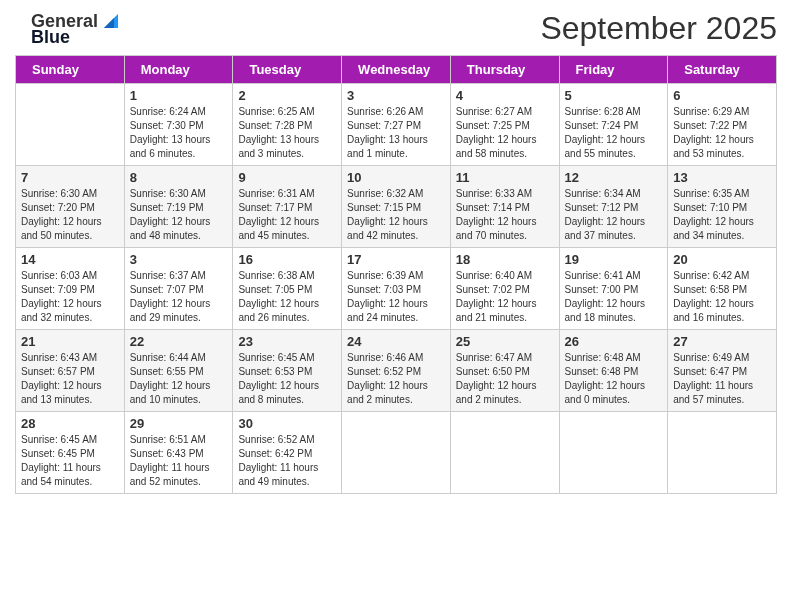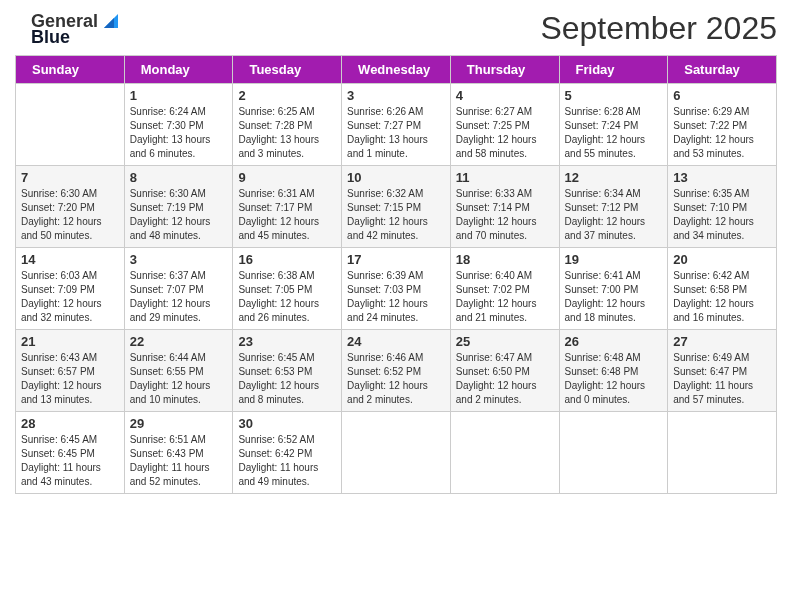--- a/index.html
+++ b/index.html
@@ -234,21 +234,21 @@
           <div class="cell-text"><span>Sunrise: 6:48 AM</span><br><span>Sunset: 6:48 PM</span><br><span>Daylight: 12 hours</span><br><span>and 0 minutes.</span></div>
         </td>
         <td>
           <span class="day-num">27</span>
           <div class="cell-text"><span>Sunrise: 6:49 AM</span><br><span>Sunset: 6:47 PM</span><br><span>Daylight: 11 hours</span><br><span>and 57 minutes.</span></div>
         </td>
       </tr>
       <tr>
         <td>
           <span class="day-num">28</span>
-          <div class="cell-text"><span>Sunrise: 6:45 AM</span><br><span>Sunset: 6:45 PM</span><br><span>Daylight: 11 hours</span><br><span>and 43 minutes.</span></div>
+          <div class="cell-text"><span>Sunrise: 6:45 AM</span><br><span>Sunset: 6:45 PM</span><br><span>Daylight: 11 hours</span><br><span>and 54 minutes.</span></div>
         </td>
         <td>
           <span class="day-num">29</span>
           <div class="cell-text"><span>Sunrise: 6:51 AM</span><br><span>Sunset: 6:43 PM</span><br><span>Daylight: 11 hours</span><br><span>and 52 minutes.</span></div>
         </td>
         <td>
           <span class="day-num">30</span>
           <div class="cell-text"><span>Sunrise: 6:52 AM</span><br><span>Sunset: 6:42 PM</span><br><span>Daylight: 11 hours</span><br><span>and 49 minutes.</span></div>
         </td>
         <td class="empty-cell"></td>

